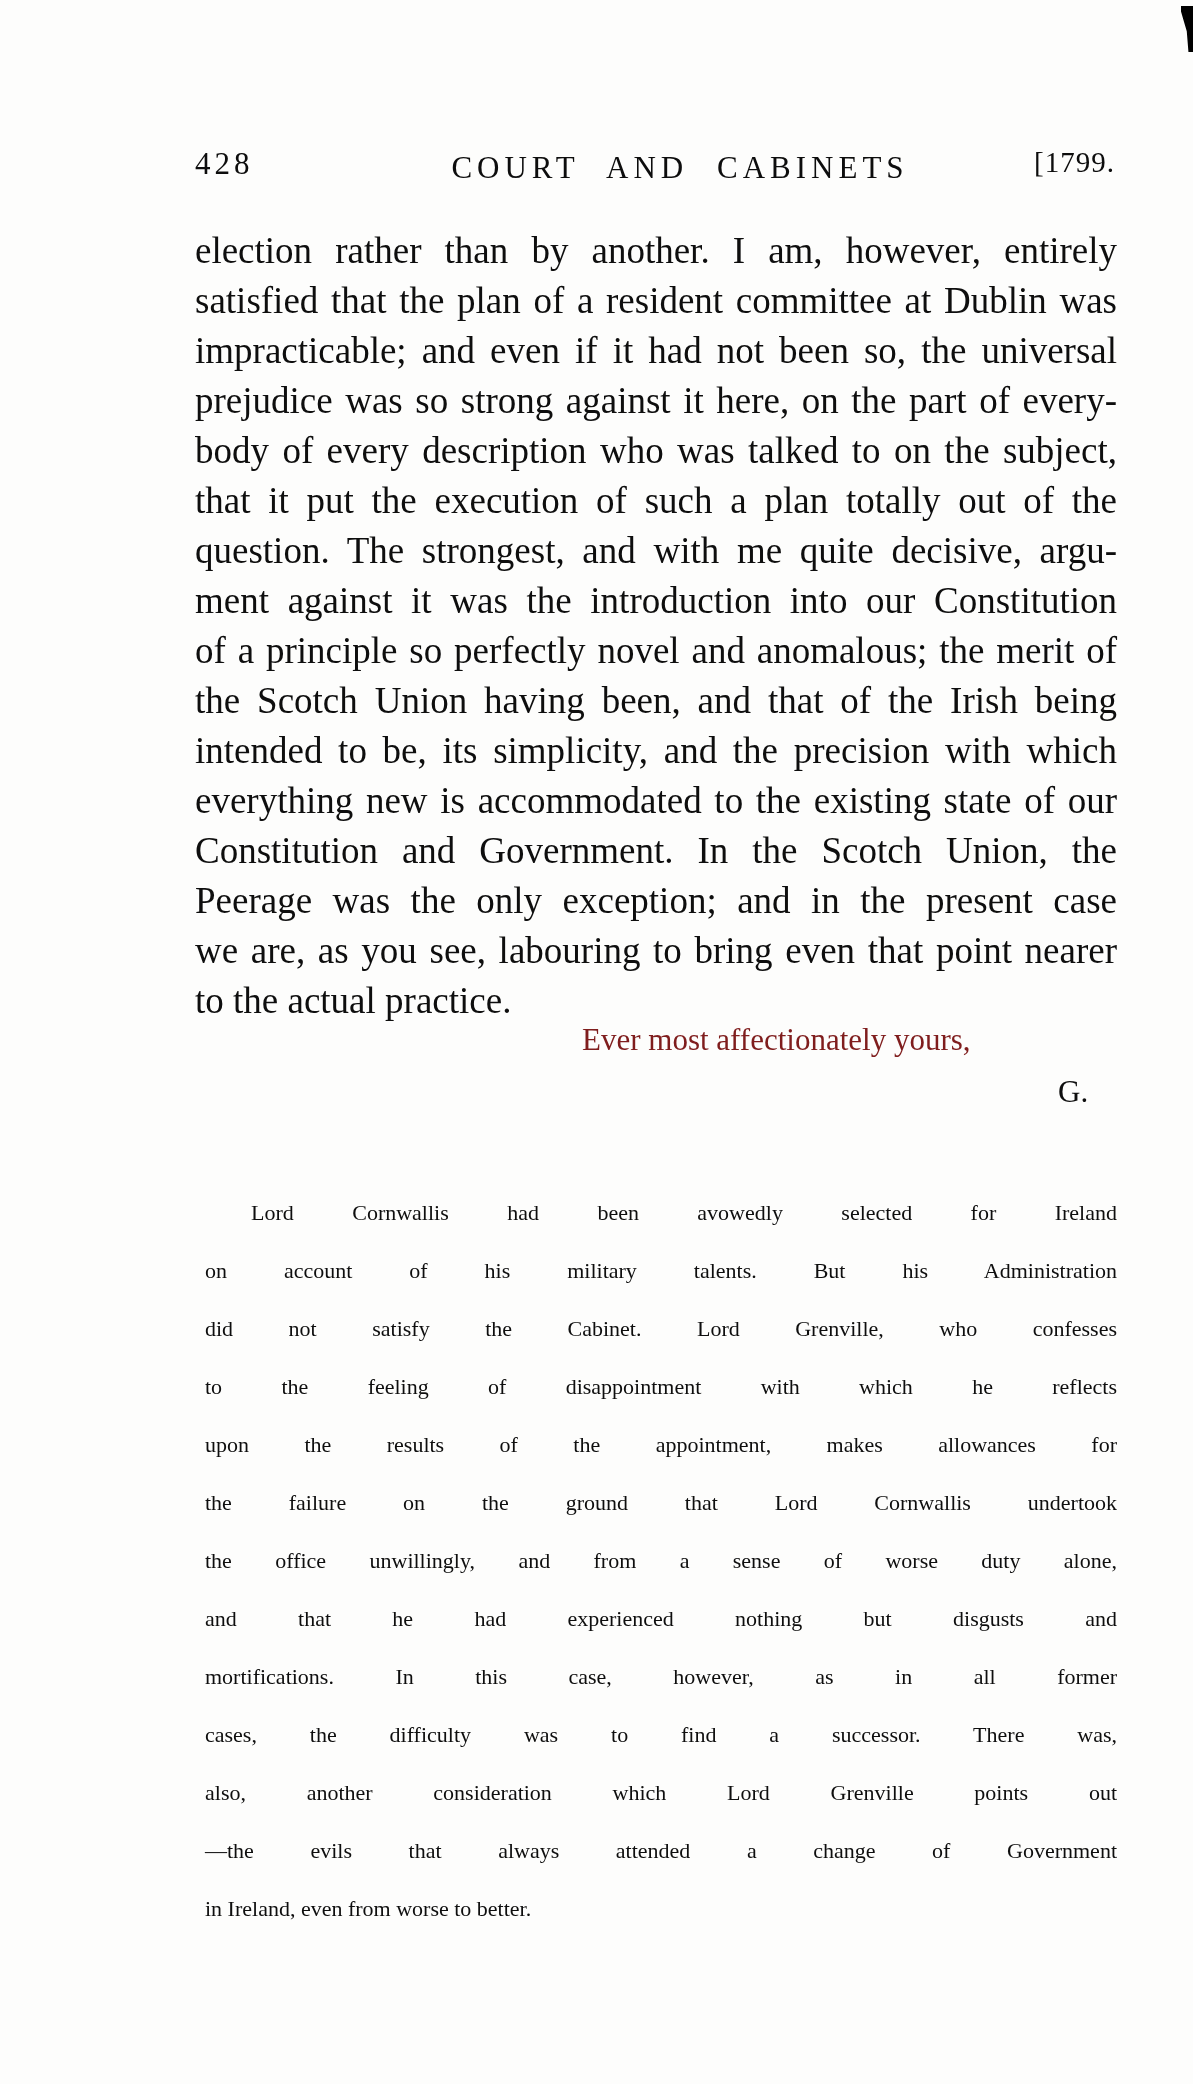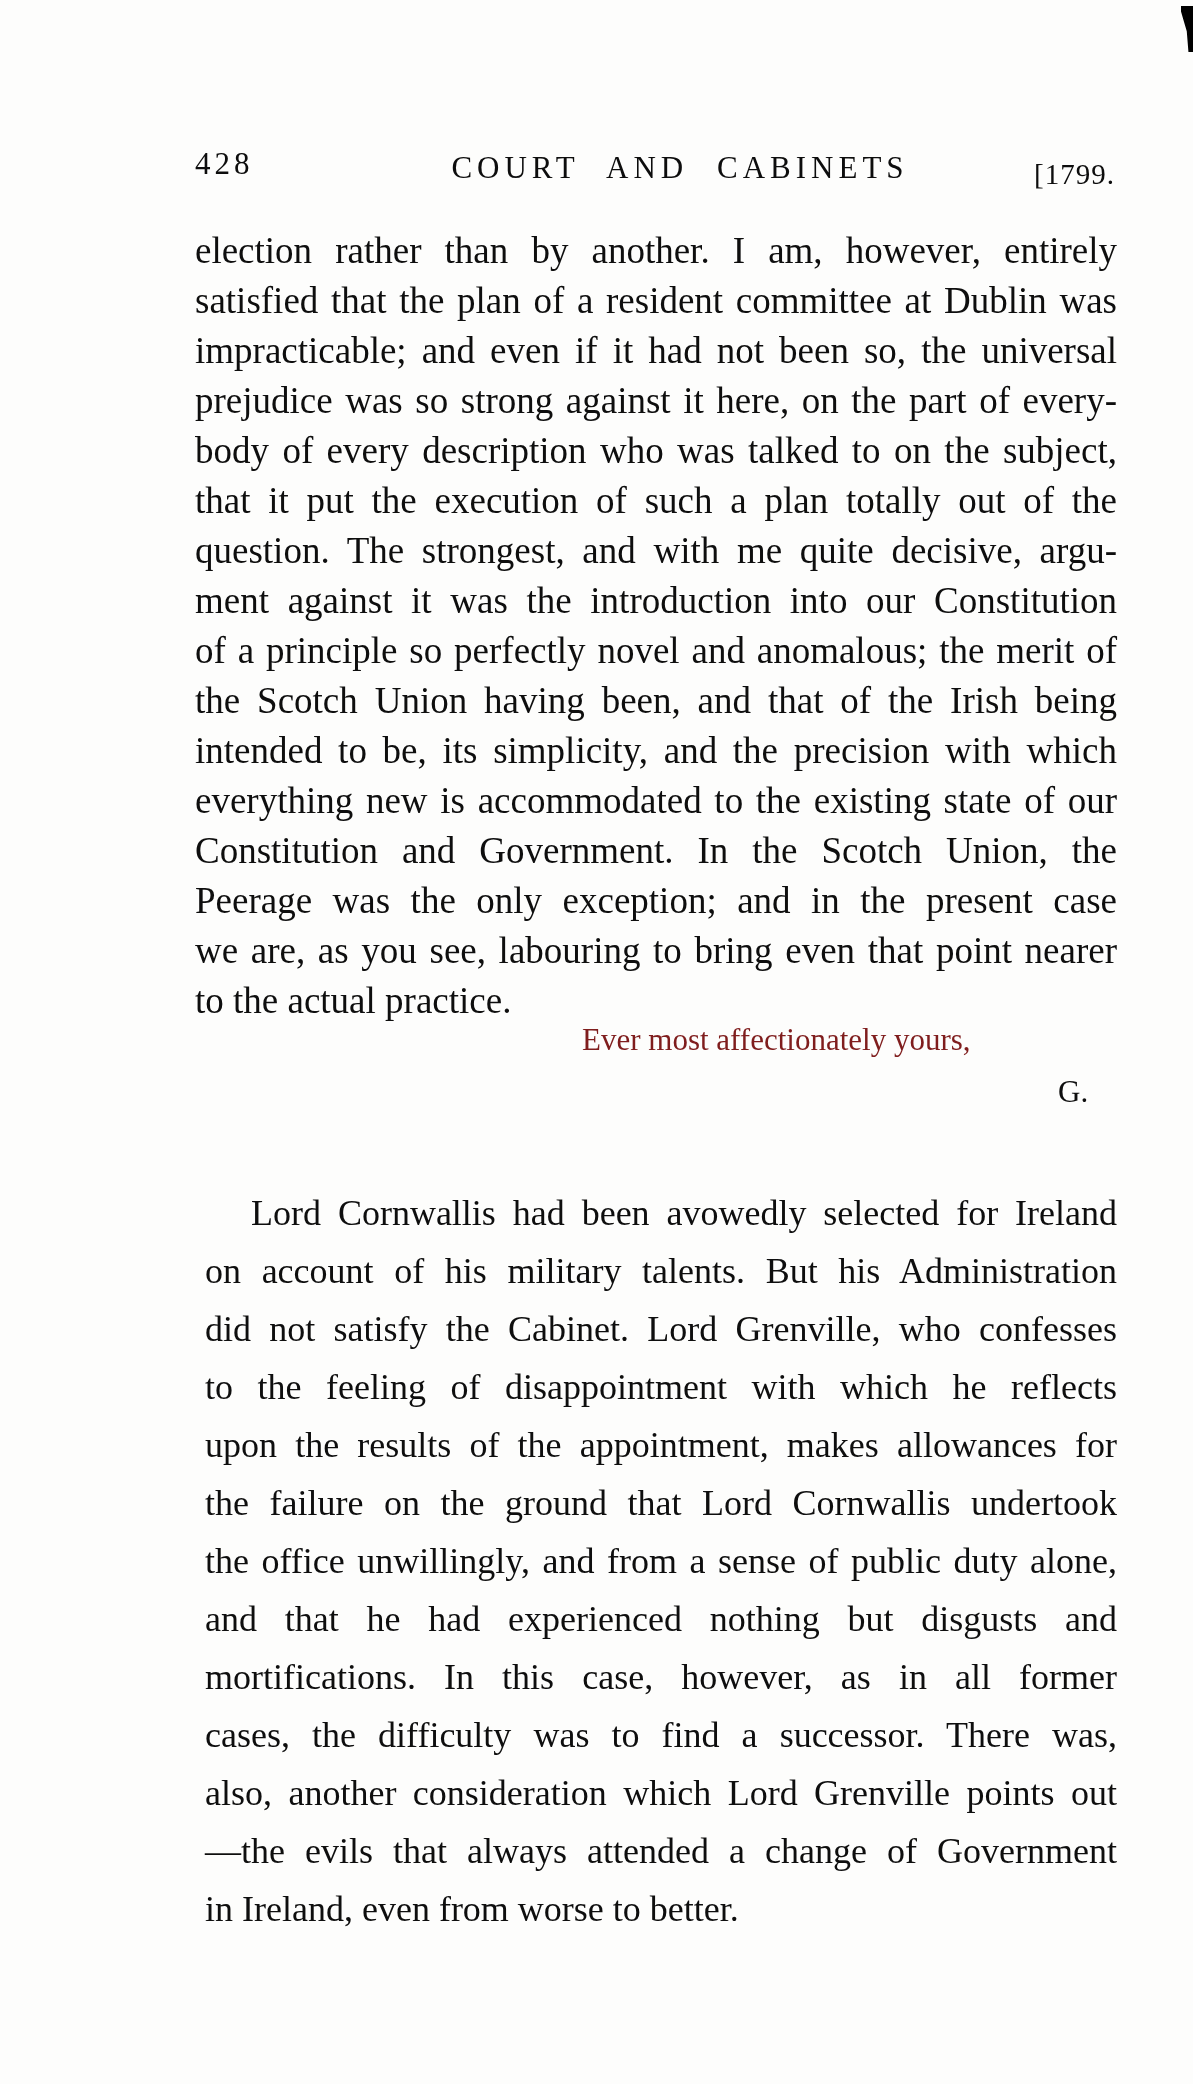--- a/index.html
+++ b/index.html
@@ -52,21 +52,21 @@
     padding-left: 50px;
     font-size: 31px;
     letter-spacing: 5px;
     word-spacing: 16px;
     color: #0d0d0d;
     white-space: nowrap;
   }
   .header-year {
     position: absolute;
     right: 0;
-    top: 12px;
+    top: 0;
     font-size: 29px;
     letter-spacing: 1px;
     color: #0d0d0d;
   }
 
   
   .letter-block {
     position: absolute;
     top: 226px;
     left: 195px;
@@ -105,21 +105,21 @@
   }
 
   
   .narrative-block {
     position: absolute;
     top: 1184px;
     left: 205px;
     width: 912px;
   }
   .narrative-block .tline {
-    font-size: 36px;
+    font-size: 22px;
     line-height: 58px;
   }
   .narrative-block .tline.indent {
     text-indent: 46px;
   }
 </style>
 </head>
 <body>
 
 <div class="scan-mark"></div>
@@ -152,20 +152,20 @@
 <div class="valediction">Ever most affectionately yours,</div>
 <div class="signature">G.</div>
 
 <div class="narrative-block">
   <div class="tline indent">Lord Cornwallis had been avowedly selected for Ireland</div>
   <div class="tline">on account of his military talents.  But his Administration</div>
   <div class="tline">did not satisfy the Cabinet.  Lord Grenville, who confesses</div>
   <div class="tline">to the feeling of disappointment with which he reflects</div>
   <div class="tline">upon the results of the appointment, makes allowances for</div>
   <div class="tline">the failure on the ground that Lord Cornwallis undertook</div>
-  <div class="tline">the office unwillingly, and from a sense of public duty alone,</div>
+  <div class="tline">the office unwillingly, and from a sense of worse duty alone,</div>
   <div class="tline">and that he had experienced nothing but disgusts and</div>
   <div class="tline">mortifications.  In this case, however, as in all former</div>
   <div class="tline">cases, the difficulty was to find a successor.  There was,</div>
   <div class="tline">also, another consideration which Lord Grenville points out</div>
   <div class="tline">—the evils that always attended a change of Government</div>
   <div class="tline last">in Ireland, even from worse to better.</div>
 </div>
 
 </body></html>

